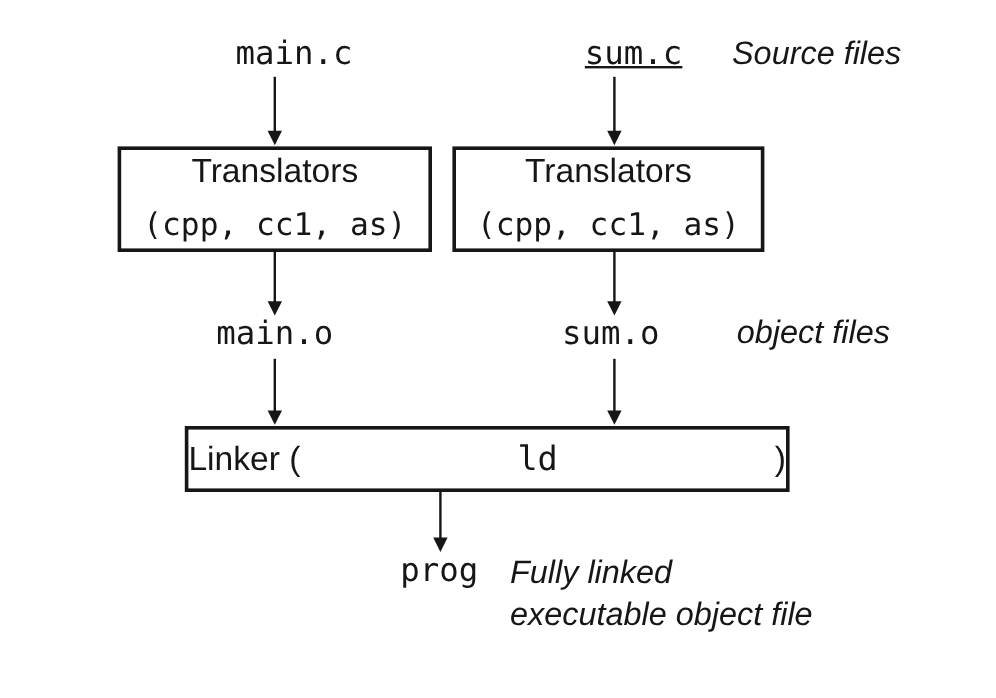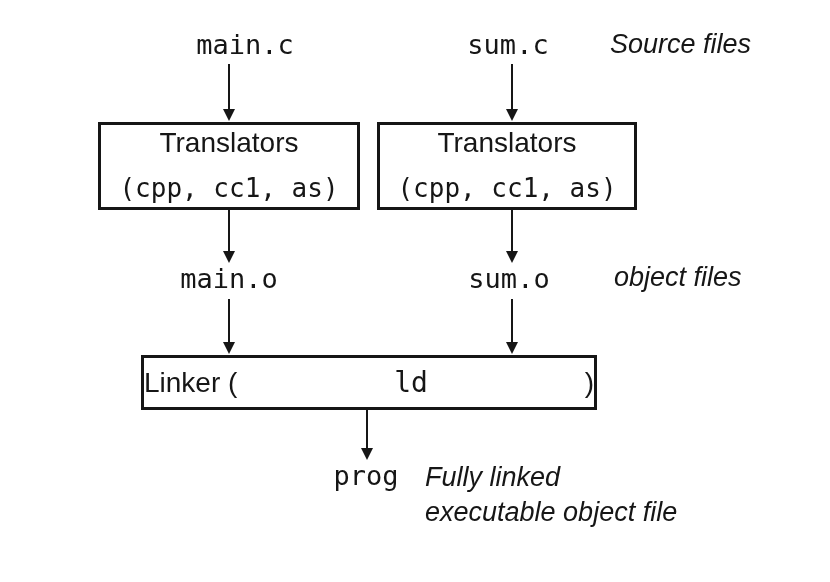--- a/index.html
+++ b/index.html
@@ -83,21 +83,21 @@
     border-right:6px solid transparent;
     border-top:12px solid var(--ink);
   }
 </style>
 </head>
 <body>
 
 <div class="stage">
 
   <div class="code-label" style="left:229px;top:31px;margin-left:16px;">main.c</div>
-  <div class="code-label" style="left:508px;top:31px;">sum.c</div>
+  <div class="code-label" style="left:528px;top:31px;text-decoration:underline;">sum.c</div>
   <div class="annotation" style="left:610px;top:29px;">Source files</div>
 
   <div class="arrow" style="left:229px;top:64px;height:57px;">
     <div class="stem"></div>
     <div class="head"></div>
   </div>
   <div class="arrow" style="left:512px;top:64px;height:57px;">
     <div class="stem"></div>
     <div class="head"></div>
   </div>
@@ -128,21 +128,21 @@
 
   <div class="arrow" style="left:229px;top:299px;height:55px;">
     <div class="stem"></div>
     <div class="head"></div>
   </div>
   <div class="arrow" style="left:512px;top:299px;height:55px;">
     <div class="stem"></div>
     <div class="head"></div>
   </div>
 
-  <div class="node-box linker-box" style="left:141px;top:355px;width:456px;height:55px;">
+  <div class="node-box linker-box" style="left:154px;top:355px;width:504px;height:55px;">
     <span class="box-title">Linker (</span>
       <span class="box-title mono">ld</span>
       <span class="box-title">)</span>
   </div>
 
   <div class="arrow" style="left:367px;top:410px;height:50px;">
     <div class="stem"></div>
     <div class="head"></div>
   </div>
 

